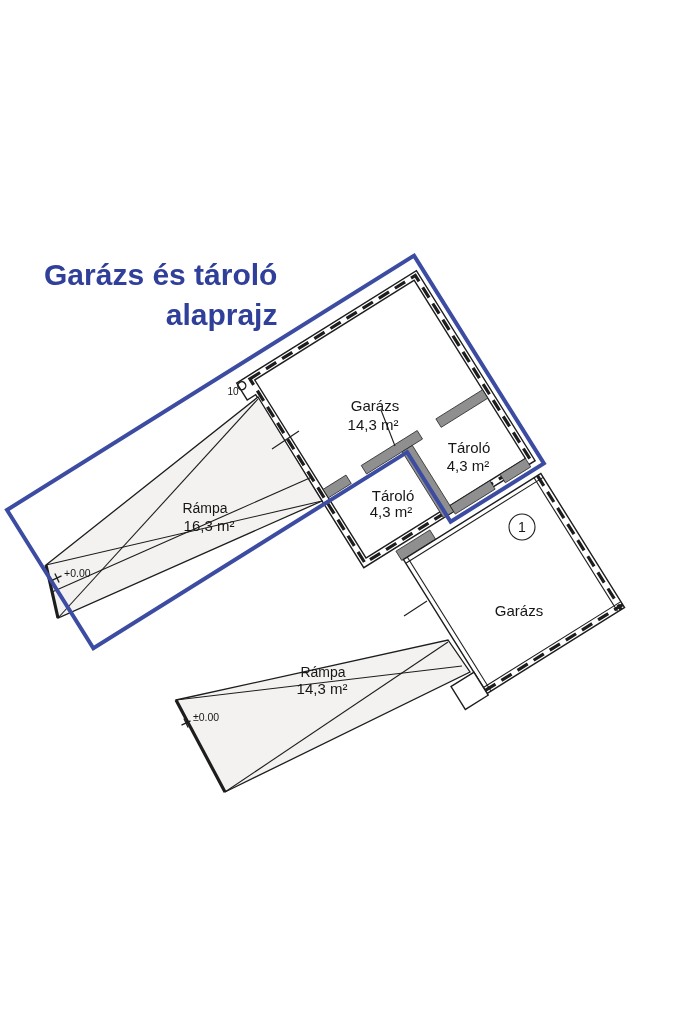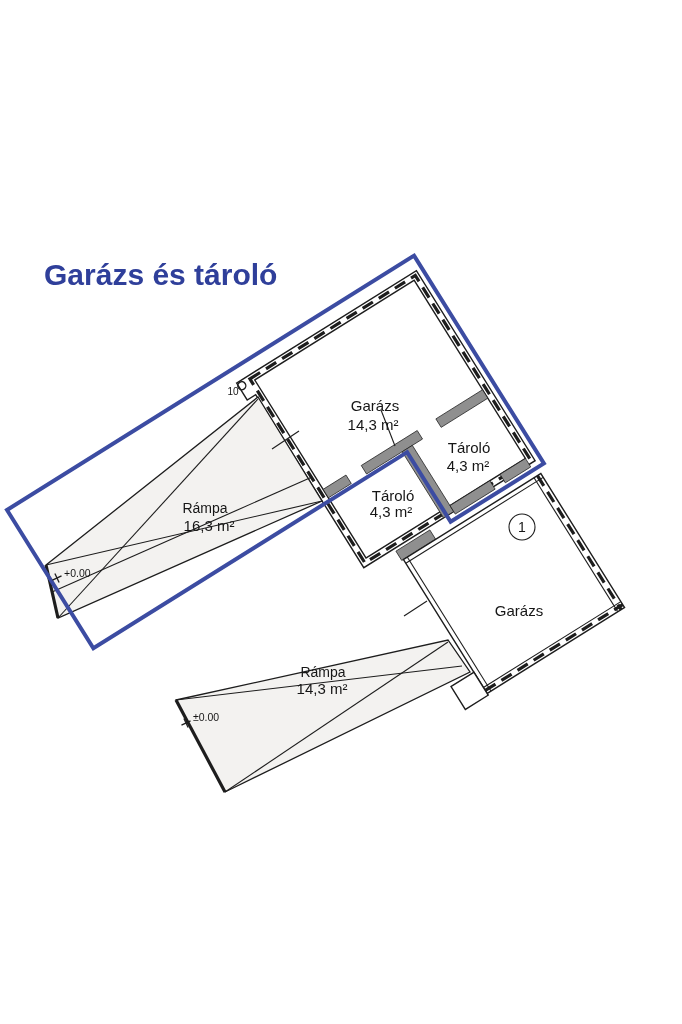--- a/index.html
+++ b/index.html
@@ -36,20 +36,21 @@
 </style>
 </head>
 <body>
 
 <div class="canvas">
 
   <div class="masked-logo"></div>
 
   <div class="plan-title">
     <div>Garázs és tároló</div>
+    <div>alaprajz</div>
   </div>
 
   <svg width="682" height="1024" viewBox="0 0 682 1024">
 
     <g transform="translate(7,510) rotate(-32)">
 
       <g>
         <path class="lnf" d="M262,14 L474,14 L474,238 L272,238 L272,34 L262,34 Z"></path>
         <rect class="dash" x="275.5" y="17.5" width="195" height="217"></rect>
         <rect class="ln" x="279" y="21" width="188" height="210"></rect>

